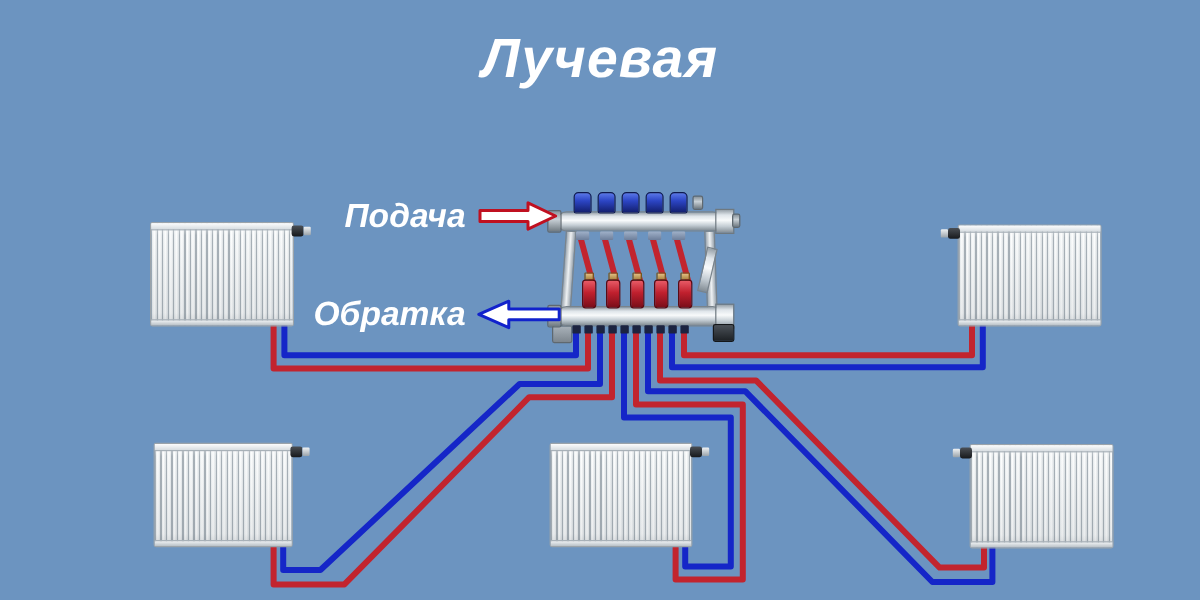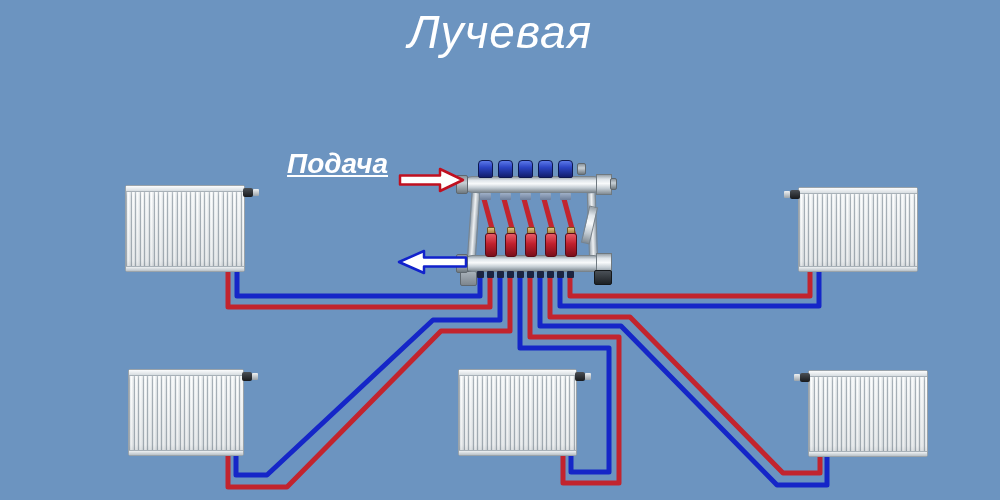--- a/index.html
+++ b/index.html
@@ -5,30 +5,30 @@
   html,body{margin:0;padding:0;}
   .stage{
     position:relative;width:1000px;height:500px;overflow:hidden;
     font-family:"Liberation Sans","DejaVu Sans",sans-serif;
   }
   .layer{position:absolute;left:0;top:0;width:1000px;height:500px;}
   svg.layer{pointer-events:none;}
   .abs{position:absolute;box-sizing:border-box;}
 
   .title-block{
-    position:absolute;left:0;top:4px;width:100%;
-    text-align:center;font-weight:normal;font-style:italic;
+    position:absolute;left:0;top:20px;width:100%;
+    text-align:center;font-weight:bold;font-style:italic;
     font-size:46px;line-height:56px;letter-spacing:1px;color:#fff;
   }
 
   .pipe-label{
     position:absolute;font-weight:bold;font-style:italic;
     font-size:28px;color:#fff;text-align:right;
   }
-  #label-supply{left:230px;top:148px;width:158px;text-decoration:underline;}
+  #label-supply{left:230px;top:164px;width:158px;}
   #label-return{left:220px;top:246px;width:168px;}
 
   
   .radiator{
     position:absolute;border:1px solid #9aa3aa;border-radius:2px;
     background:
       linear-gradient(180deg,rgba(255,255,255,.55) 0%,rgba(255,255,255,0) 12%,rgba(90,100,110,.10) 88%,rgba(70,80,90,.22) 100%),
       repeating-linear-gradient(90deg,#a7b0b7 0px,#a7b0b7 1px,#e9edef 1px,#fdfefe 2.6px,#dde2e5 4.6px);
   }
   .rad-top{position:absolute;left:0;top:0;width:100%;height:6px;
@@ -170,14 +170,15 @@
 
   <svg class="layer" id="arrows-svg" width="1000" height="500" viewBox="0 0 1000 500" style="z-index:4">
     <polygon id="arrow-supply" stroke-width="2.5" stroke-linejoin="round" points="400,175.5 440,175.5 440,169 463,180 440,191 440,184.5 400,184.5" fill="#ffffff" stroke="#c01020"></polygon>
     <polygon id="arrow-return" stroke-width="2.5" stroke-linejoin="round" points="466,257.5 424,257.5 424,251 399,262 424,273 424,266.5 466,266.5" fill="#ffffff" stroke="#1122cc"></polygon>
   </svg>
 
   <div class="title-block" style="z-index: 5; color: rgb(255, 255, 255);">
     <div>Лучевая</div>
   </div>
   <div class="pipe-label" id="label-supply" style="z-index: 5; color: rgb(255, 255, 255);">Подача</div>
+  <div class="pipe-label" id="label-return" style="z-index: 5; color: rgb(255, 255, 255);">Обратка</div>
 
 </div>
 
 </body></html>

